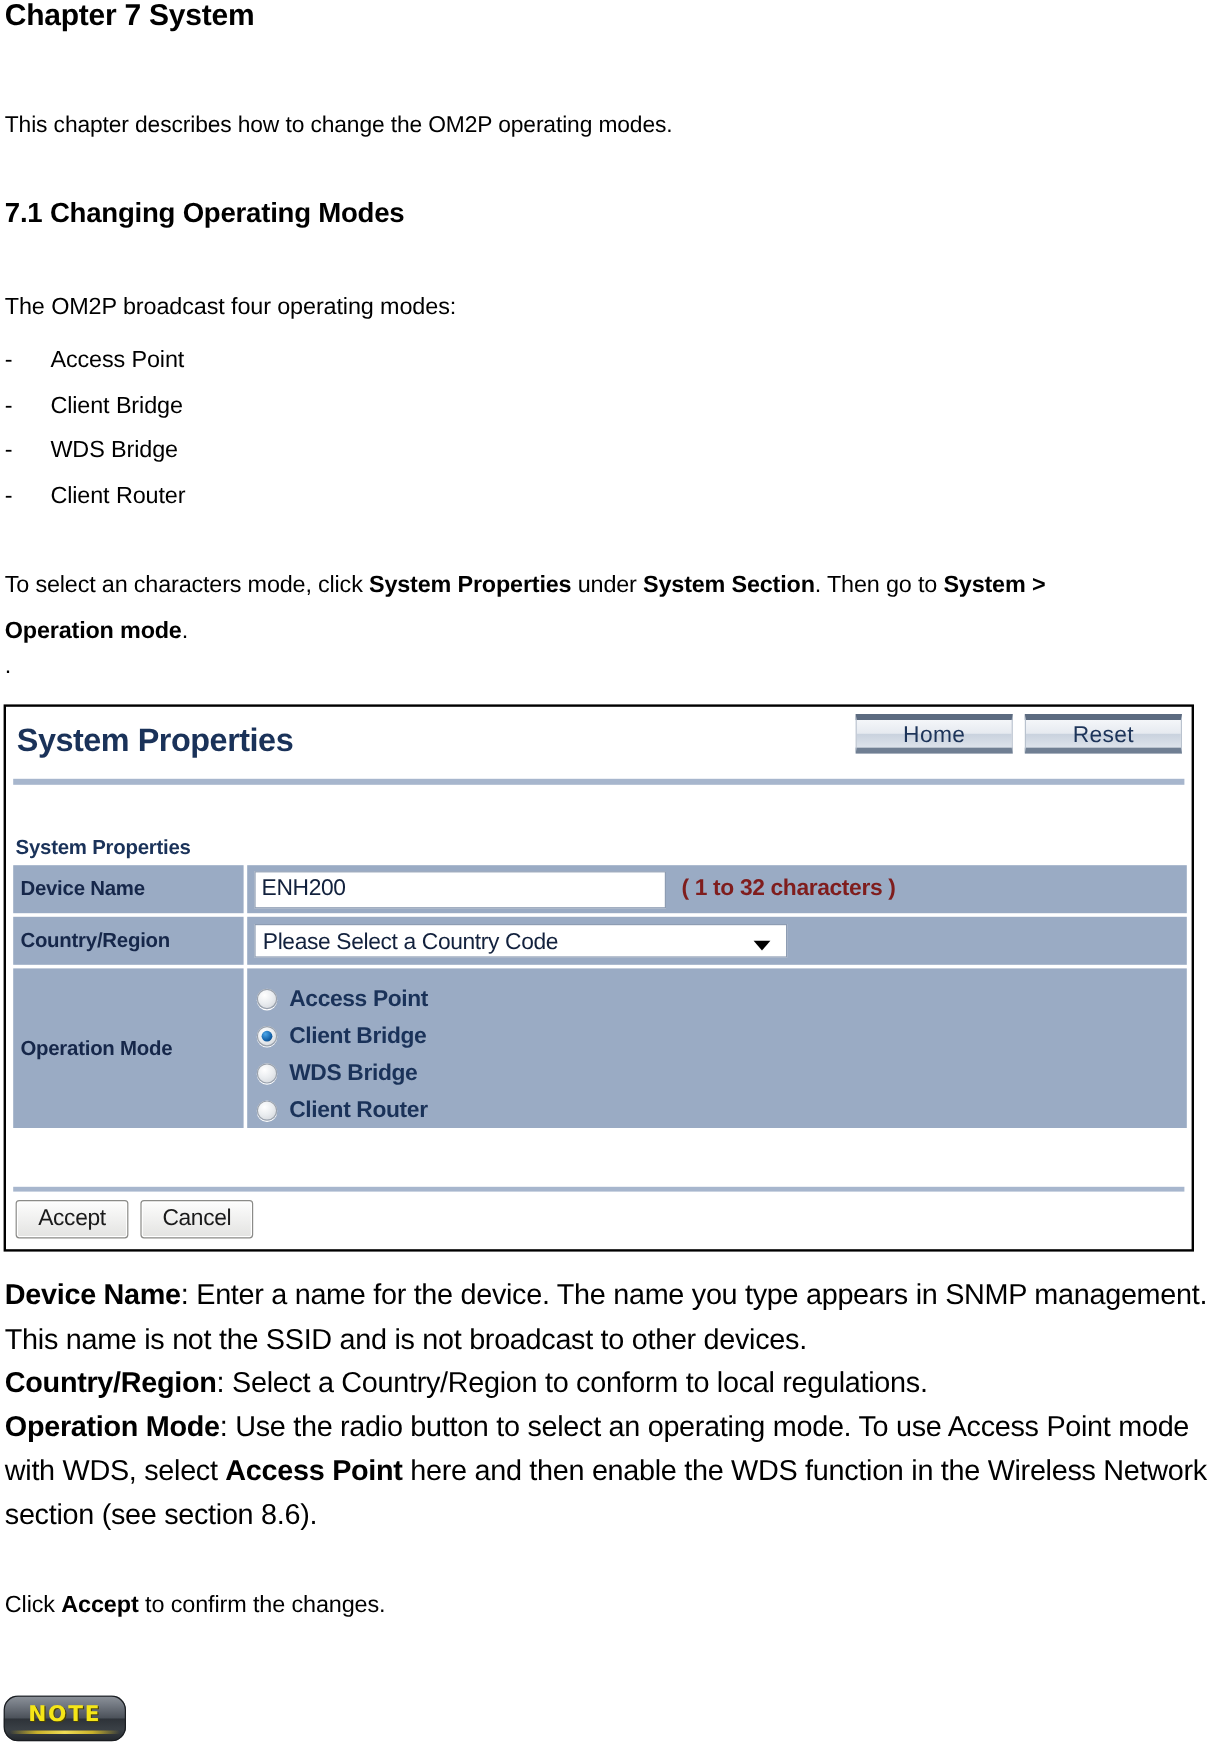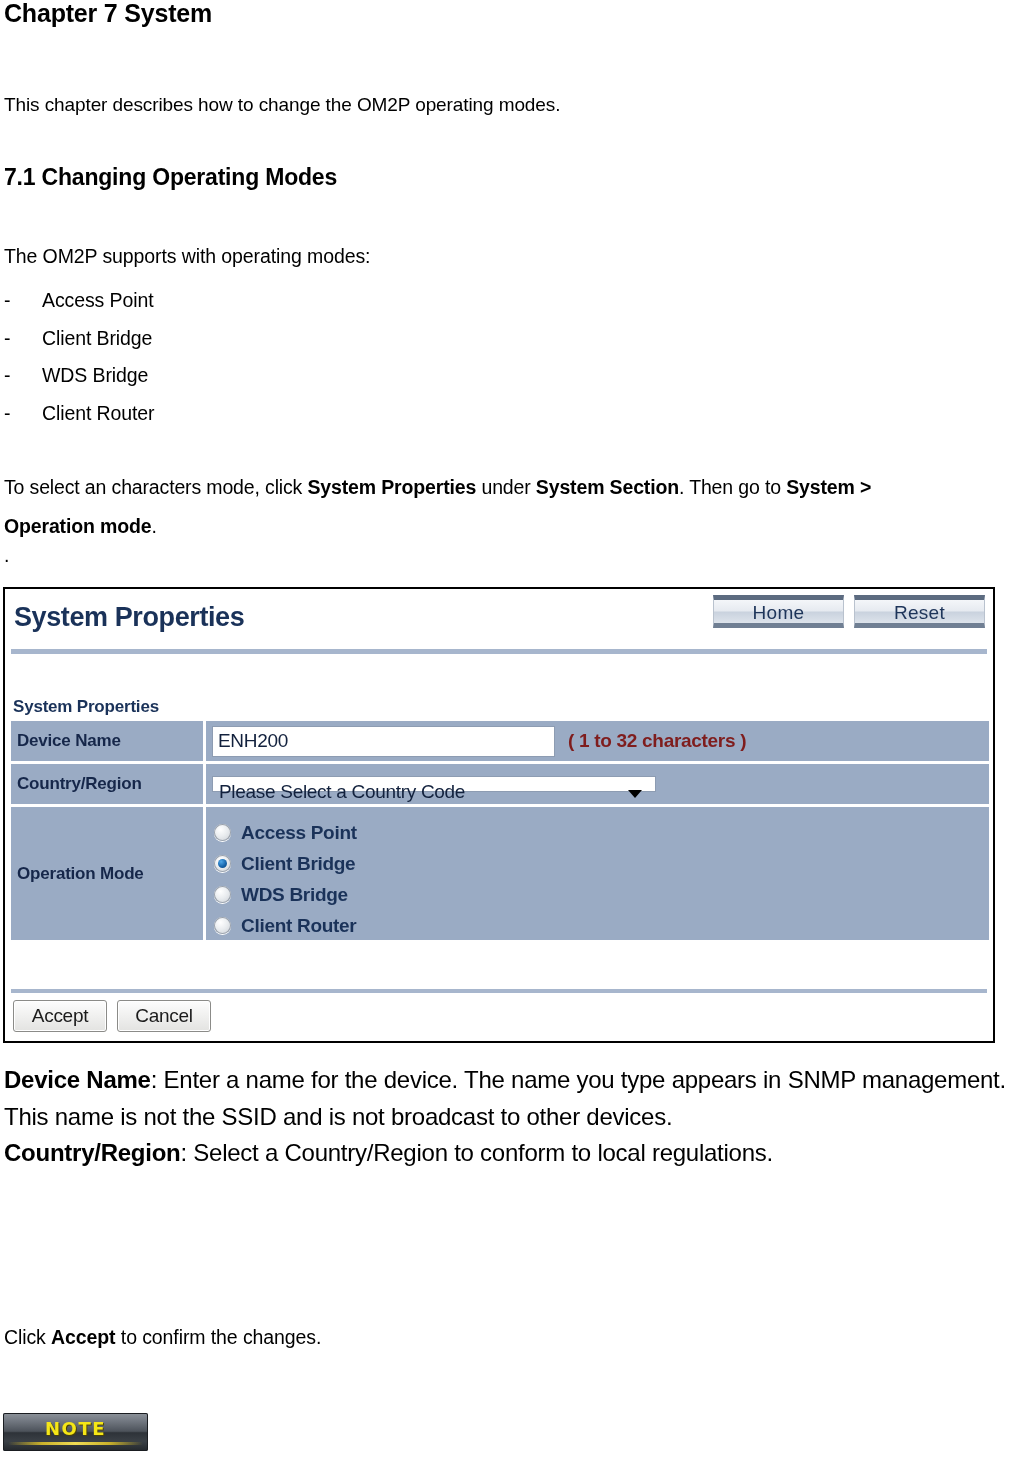--- a/index.html
+++ b/index.html
@@ -113,27 +113,26 @@
   }
   .click-accept b { font-weight: bold; }
 
   
   .note-badge {
     position: absolute;
     left: 3px;
     top: 1413px;
     width: 102px;
     height: 38px;
-    border-radius: 2px;
+    border-radius: 12px;
     background: linear-gradient(to bottom,
         #8e949b 0%, #767c85 18%, #4d535b 48%,
         #2e3339 52%, #3a4046 74%, #23272c 100%);
     box-shadow: inset 0 0 0 1px #1a1d21;
     overflow: hidden;
-    padding-left: 43px;
   }
   .note-badge .note-text {
     position: absolute;
     left: 0; right: 0;
     top: 5px;
     text-align: center;
     font-family: "DejaVu Sans", sans-serif;
     font-size: 18px;
     font-weight: bold;
     letter-spacing: 1.5px;
@@ -281,21 +280,21 @@
     margin-left: 13px;
     font-size: 19px;
     font-weight: bold;
     color: #7f1d1d;
     letter-spacing: -0.3px;
   }
 
   .select-box {
     margin-left: 6px;
     width: 444px;
-    height: 16px;
+    height: 28px;
     background: #ffffff;
     border: 1px solid #8d9cb2;
     box-sizing: border-box;
     position: relative;
     cursor: pointer;
   }
   .select-box .sel-label {
     position: absolute;
     left: 6px;
     top: 4px;
@@ -382,21 +381,21 @@
 <body>
 
 <div class="doc">
 
   <div class="chapter-title">Chapter 7 System</div>
 
   <div class="intro-line">This chapter describes how to change the OM2P operating modes.</div>
 
   <div class="section-title">7.1 Changing Operating Modes</div>
 
-  <div class="modes-intro">The OM2P supports with operating modes:</div>
+  <div class="modes-intro">The OM2P broadcast four operating modes:</div>
 
   <div class="modes-list">
     <span class="row"><span class="dash">-</span><span>Access Point</span></span>
     <span class="row"><span class="dash">-</span><span>Client Bridge</span></span>
     <span class="row"><span class="dash">-</span><span>WDS Bridge</span></span>
     <span class="row"><span class="dash">-</span><span>Client Router</span></span>
   </div>
 
   <div class="select-para"><span>To select an characters mode, click </span><b>System Properties</b><span> under </span><b>System Section</b><span>. Then go to </span><b>System &gt; Operation mode</b><span>.</span></div>
 
@@ -470,20 +469,21 @@
     <div class="ui-actions">
       <button class="form-btn">Accept</button>
       <button class="form-btn">Cancel</button>
     </div>
 
   </div>
 
   <div class="desc-block">
     <p><b>Device Name</b><span>: Enter a name for the device. The name you type appears in SNMP management. This name is not the SSID and is not broadcast to other devices.</span></p>
     <p><b>Country/Region</b><span>: Select a Country/Region to conform to local regulations.</span></p>
+    <p><b>Operation Mode</b><span>: Use the radio button to select an operating mode. To use Access Point mode with WDS, select </span><b>Access Point</b><span> here and then enable the WDS function in the Wireless Network section (see section 8.6).</span></p>
   </div>
 
   <div class="click-accept"><span>Click </span><b>Accept</b><span> to confirm the changes.</span></div>
 
   <div class="note-badge">
     <div class="note-text">NOTE</div>
     <div class="note-underline"></div>
   </div>
 
 </div>

